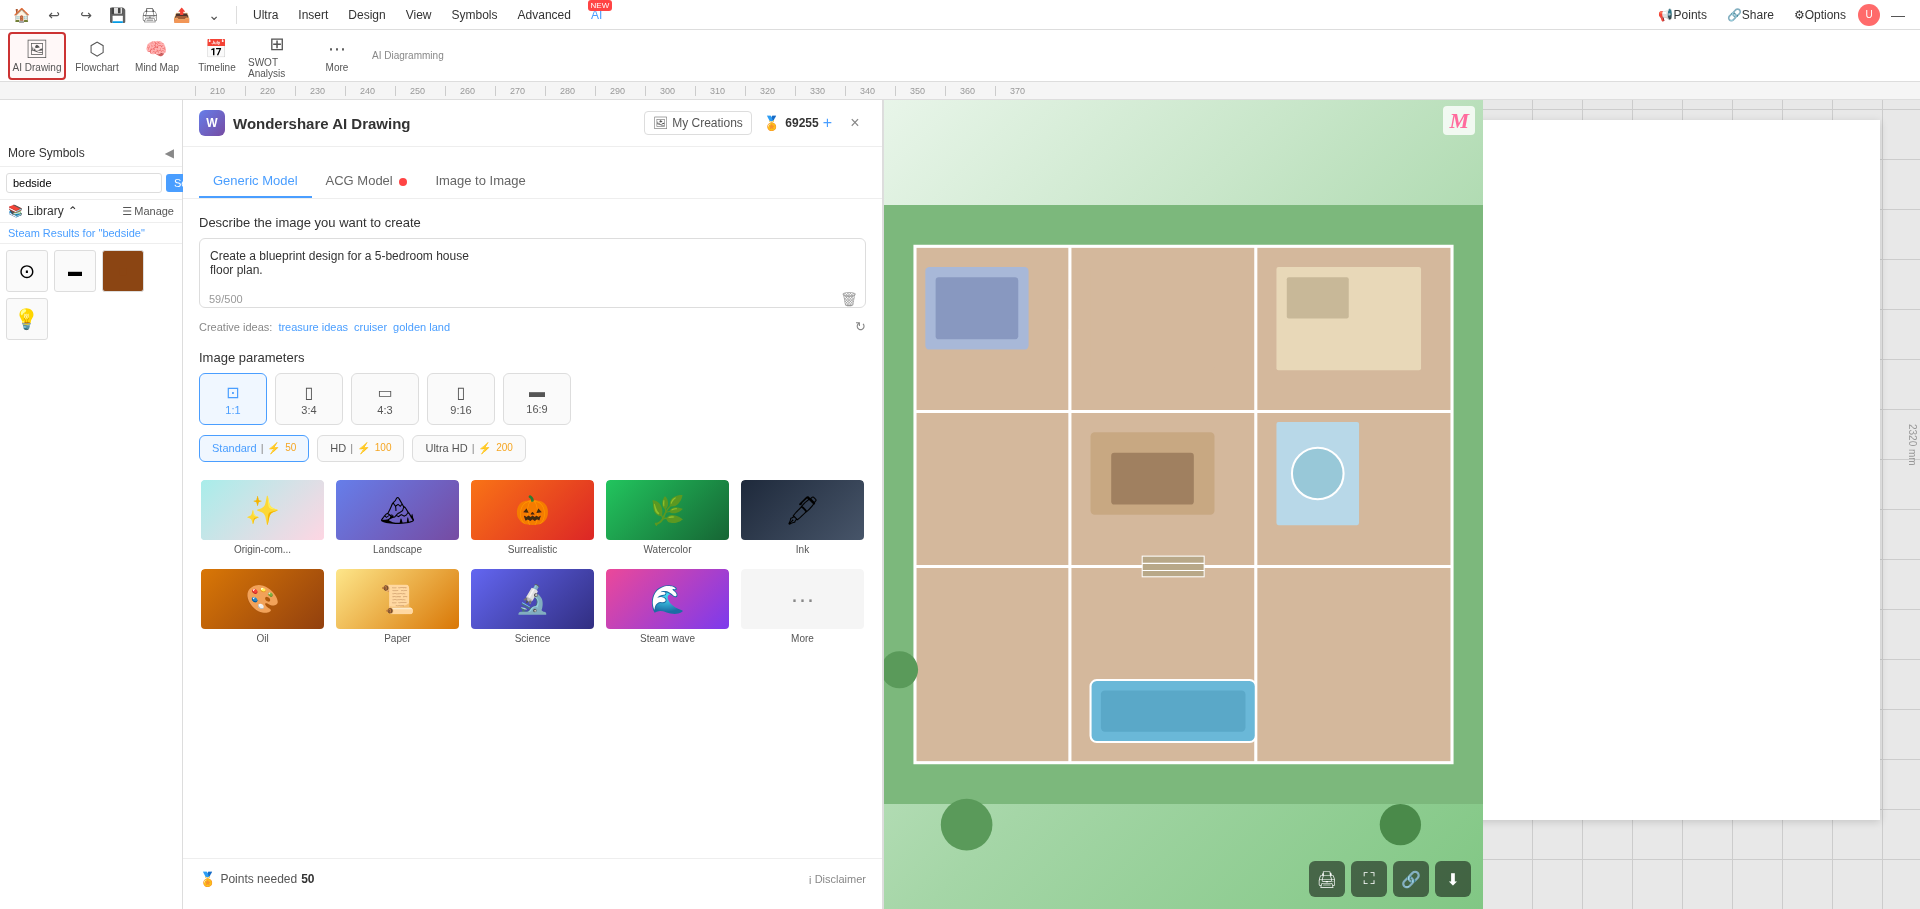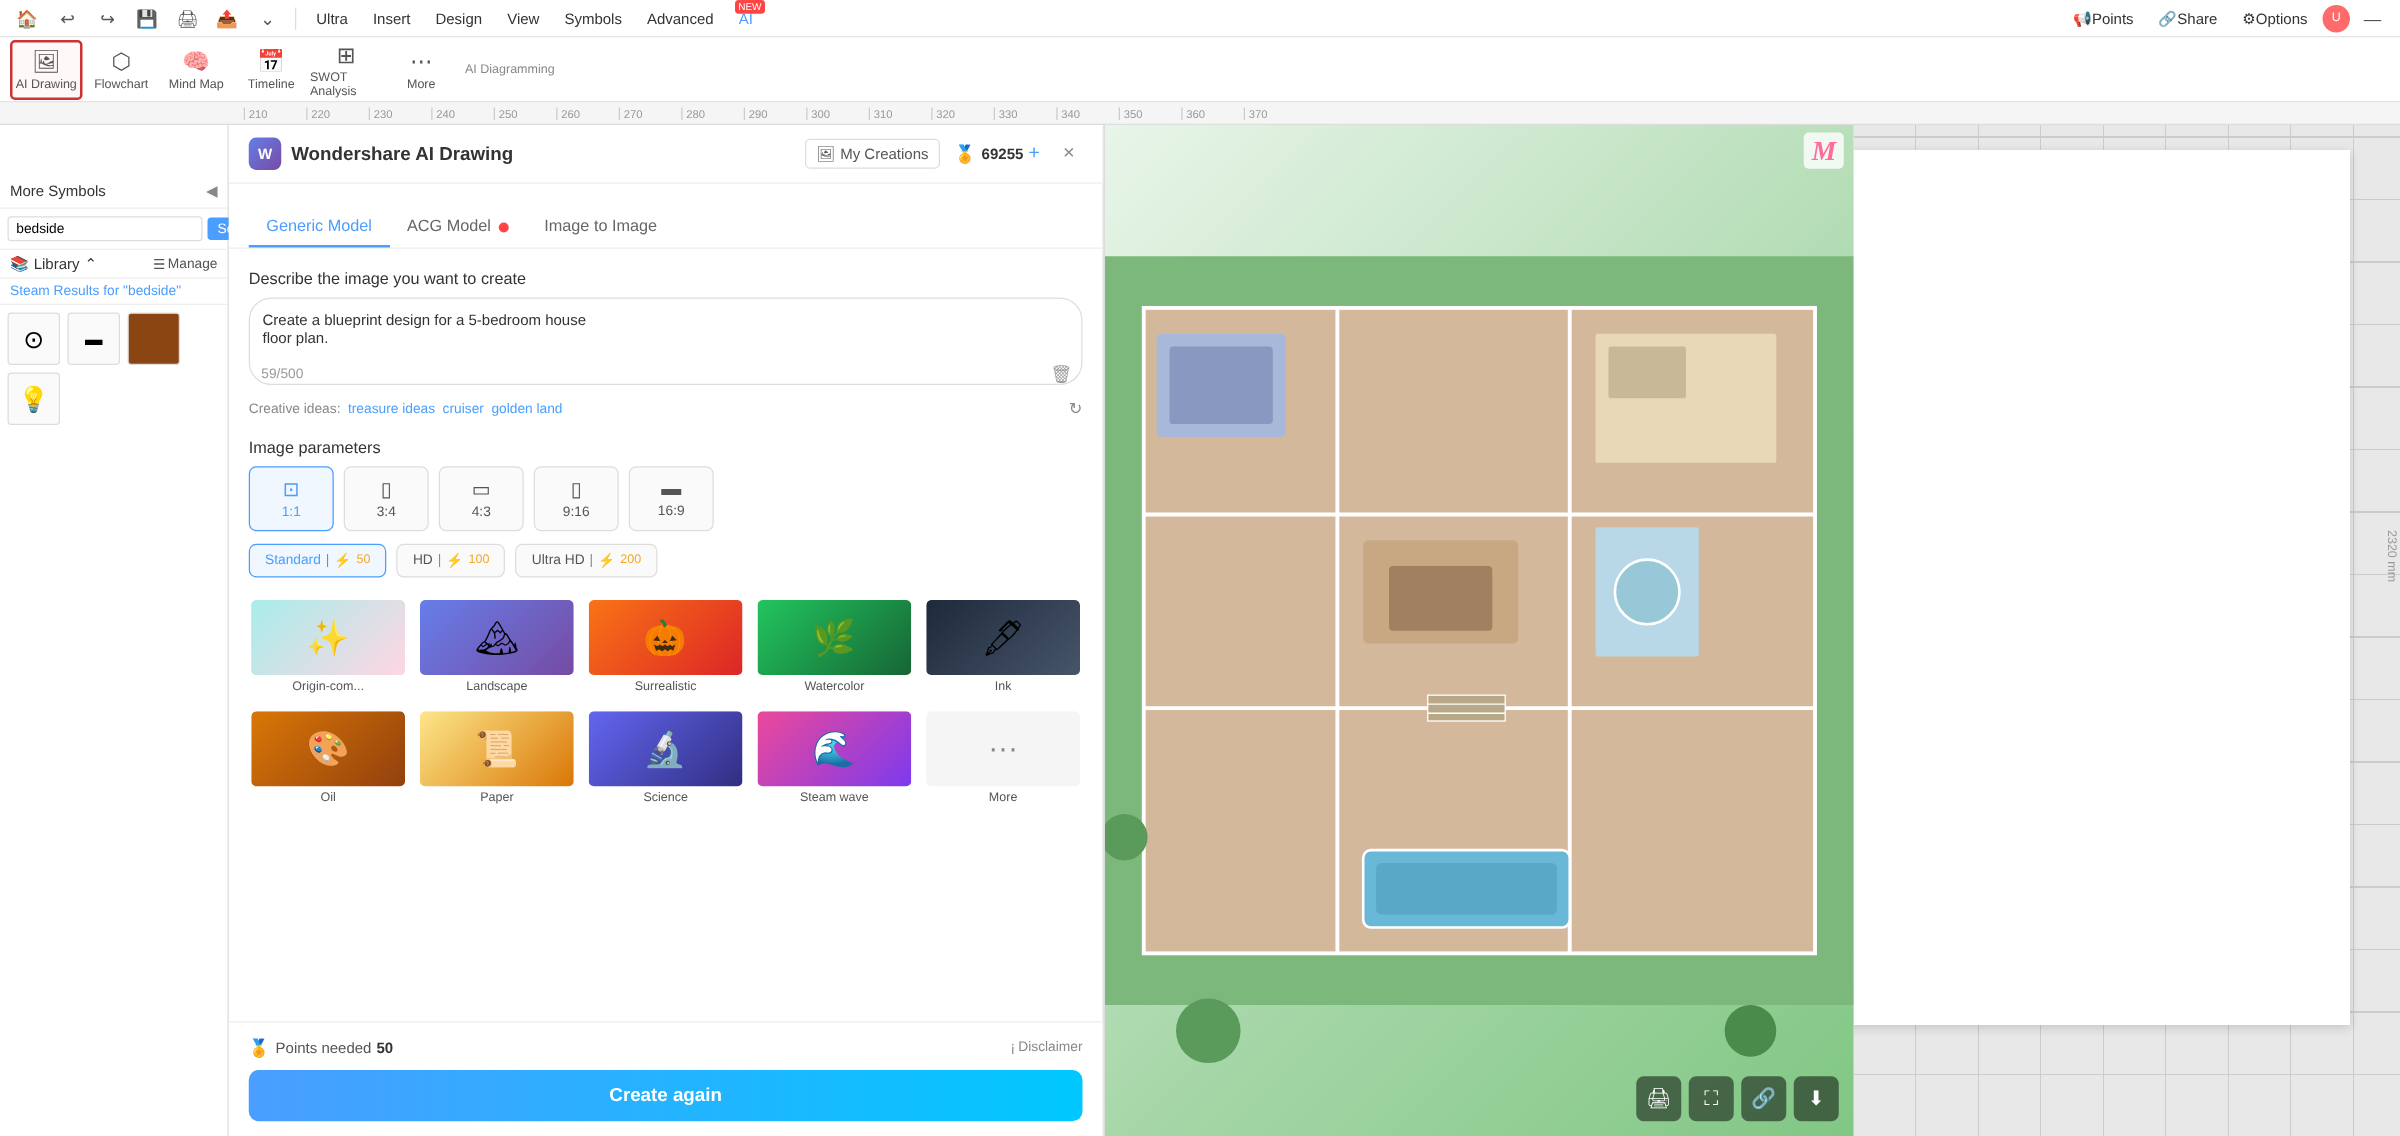--- a/index.html
+++ b/index.html
@@ -30,21 +30,21 @@
       width: 58px; height: 48px; border: none; background: transparent; cursor: pointer; border-radius: 4px; gap: 2px; font-size: 10px; color: #555;
     }
     .tool-btn.active { border: 2px solid #e44; background: #fff8f8; }
     .tool-btn .icon { font-size: 18px; }
     .tool-btn-label { font-size: 10px; color: #555; }
     .tool-section-label { font-size: 10px; color: #888; padding: 0 4px; }
 
     
     #ruler-top { height: 18px; background: #f5f5f5; border-bottom: 1px solid #ddd; display: flex; align-items: center; padding-left: 195px; overflow: hidden; }
     .ruler-marks { display: flex; gap: 0; font-size: 9px; color: #999; }
-    .ruler-mark { width: 50px; border-left: 1px solid #ccc; padding-left: 3px; }
+    .ruler-mark { width: 50px; border-left: 1px solid #ccc; padding-left: 14px; }
 
     
     #main-area { display: flex; height: calc(909px - 30px - 52px - 18px); }
 
     
     #left-sidebar {
       width: 183px; background: #fff; border-right: 1px solid #ddd; display: flex; flex-direction: column; flex-shrink: 0;
     }
     #sidebar-search { display: flex; align-items: center; padding: 6px; gap: 4px; border-bottom: 1px solid #eee; }
     #sidebar-search input {
@@ -92,21 +92,21 @@
     .ai-tab .hot-badge { display: inline-block; width: 8px; height: 8px; background: #ff4444; border-radius: 50%; margin-left: 3px; vertical-align: middle; }
 
     
     #ai-dialog-body { flex: 1; overflow-y: auto; padding: 16px; }
 
     .section-title { font-size: 13px; font-weight: 500; color: #333; margin-bottom: 8px; }
 
     
     #prompt-area { position: relative; }
     #prompt-textarea {
-      width: 100%; height: 70px; border: 1px solid #ddd; border-radius: 18px;
+      width: 100%; height: 70px; border: 1px solid #ddd; border-radius: 6px;
       padding: 10px 36px 24px 10px; font-size: 12px; resize: none; outline: none; color: #333;
       font-family: inherit;
     }
     .prompt-counter { position: absolute; bottom: 6px; left: 10px; font-size: 11px; color: #999; }
     .prompt-clear { position: absolute; bottom: 4px; right: 8px; cursor: pointer; color: #999; font-size: 14px; }
     .creative-ideas { display: flex; align-items: center; gap: 6px; margin-top: 8px; font-size: 11px; color: #888; flex-wrap: wrap; }
     .creative-label { color: #888; }
     .creative-idea { color: #4a9eff; cursor: pointer; }
     .refresh-btn { margin-left: auto; cursor: pointer; color: #888; font-size: 13px; }
 
@@ -488,21 +488,20 @@
           <div class="points-needed">
             <span class="points-icon">🏅</span>
             <span>Points needed</span>
             <span class="points-count">50</span>
           </div>
           <div class="disclaimer-btn">
             <span>ℹ</span>
             <span>Disclaimer</span>
           </div>
         </div>
-        <button class="create-btn">Create again</button>
       </div>
     </div>
 
     <div id="generated-image-area" style="left:700px;">
       <div class="gen-image-container">
         <div class="gen-image-placeholder">
 
           <svg class="floor-plan-overlay" viewBox="0 0 580 580" xmlns="http://www.w3.org/2000/svg">
 
             <rect width="580" height="580" fill="#7cb87c"></rect>

